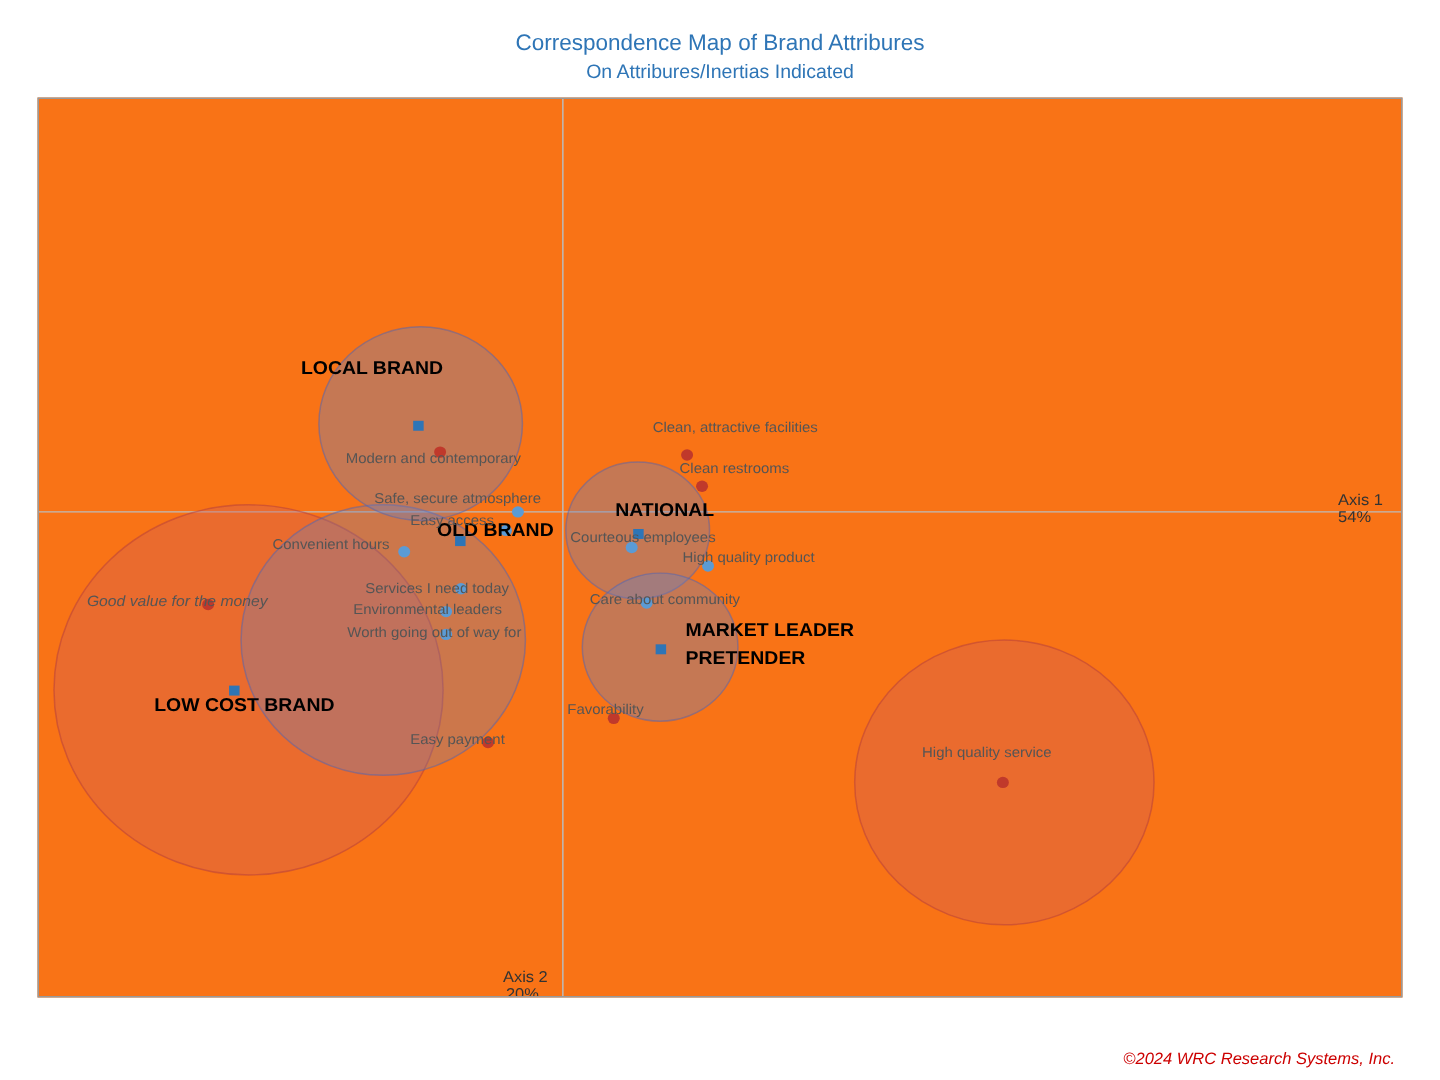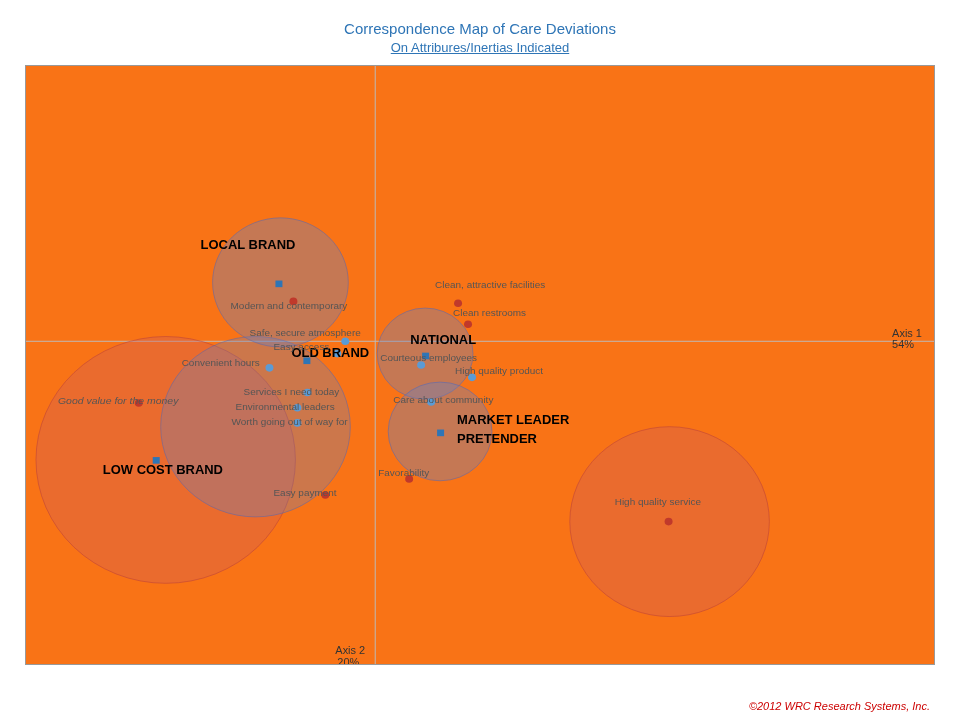--- a/index.html
+++ b/index.html
@@ -22,21 +22,20 @@
     }
     #title1 {
       color: #2e75b6;
       font-size: 15px;
       font-weight: normal;
     }
     #title2 {
       color: #2e75b6;
       font-size: 13px;
       font-weight: normal;
-      text-decoration: underline;
     }
     #chart-area {
       position: absolute;
       top: 65px;
       left: 25px;
       right: 25px;
       bottom: 55px;
       border: 1px solid #999;
       background: #f97316;
     }
@@ -52,21 +51,21 @@
       font-size: 11px;
       color: #c00;
       font-style: italic;
     }
   </style>
 </head>
 <body>
 
 <div id="container">
   <div id="header">
-    <div id="title1">Correspondence Map of Care Deviations</div>
+    <div id="title1">Correspondence Map of Brand Attribures</div>
     <div id="title2">On Attribures/Inertias Indicated</div>
   </div>
 
   <div id="chart-area">
     <svg id="chart-svg" viewBox="0 0 910 630" preserveAspectRatio="none">
 
       <line x1="350" y1="0" x2="350" y2="630" stroke="#bbb" stroke-width="1"></line>
       <line x1="0" y1="290" x2="910" y2="290" stroke="#bbb" stroke-width="1"></line>
 
       <circle cx="140" cy="415" r="130" fill="rgba(205,92,92,0.35)" stroke="rgba(180,60,60,0.5)" stroke-width="1"></circle>
@@ -147,14 +146,14 @@
       <text x="248" y="453" font-size="10" font-family="Arial" fill="#555">Easy payment</text>
       <text x="590" y="462" font-size="10" font-family="Arial" fill="#555">High quality service</text>
 
       <text x="868" y="285" font-size="11" font-family="Arial" fill="#333">Axis 1</text>
       <text x="868" y="297" font-size="11" font-family="Arial" fill="#333">54%</text>
       <text x="310" y="620" font-size="11" font-family="Arial" fill="#333">Axis 2</text>
       <text x="312" y="632" font-size="11" font-family="Arial" fill="#333">20%</text>
     </svg>
   </div>
 
-  <div id="copyright">©2012 WRC Research Systems, Inc.</div>
+  <div id="copyright">©2024 WRC Research Systems, Inc.</div>
 </div>
 
 </body></html>

